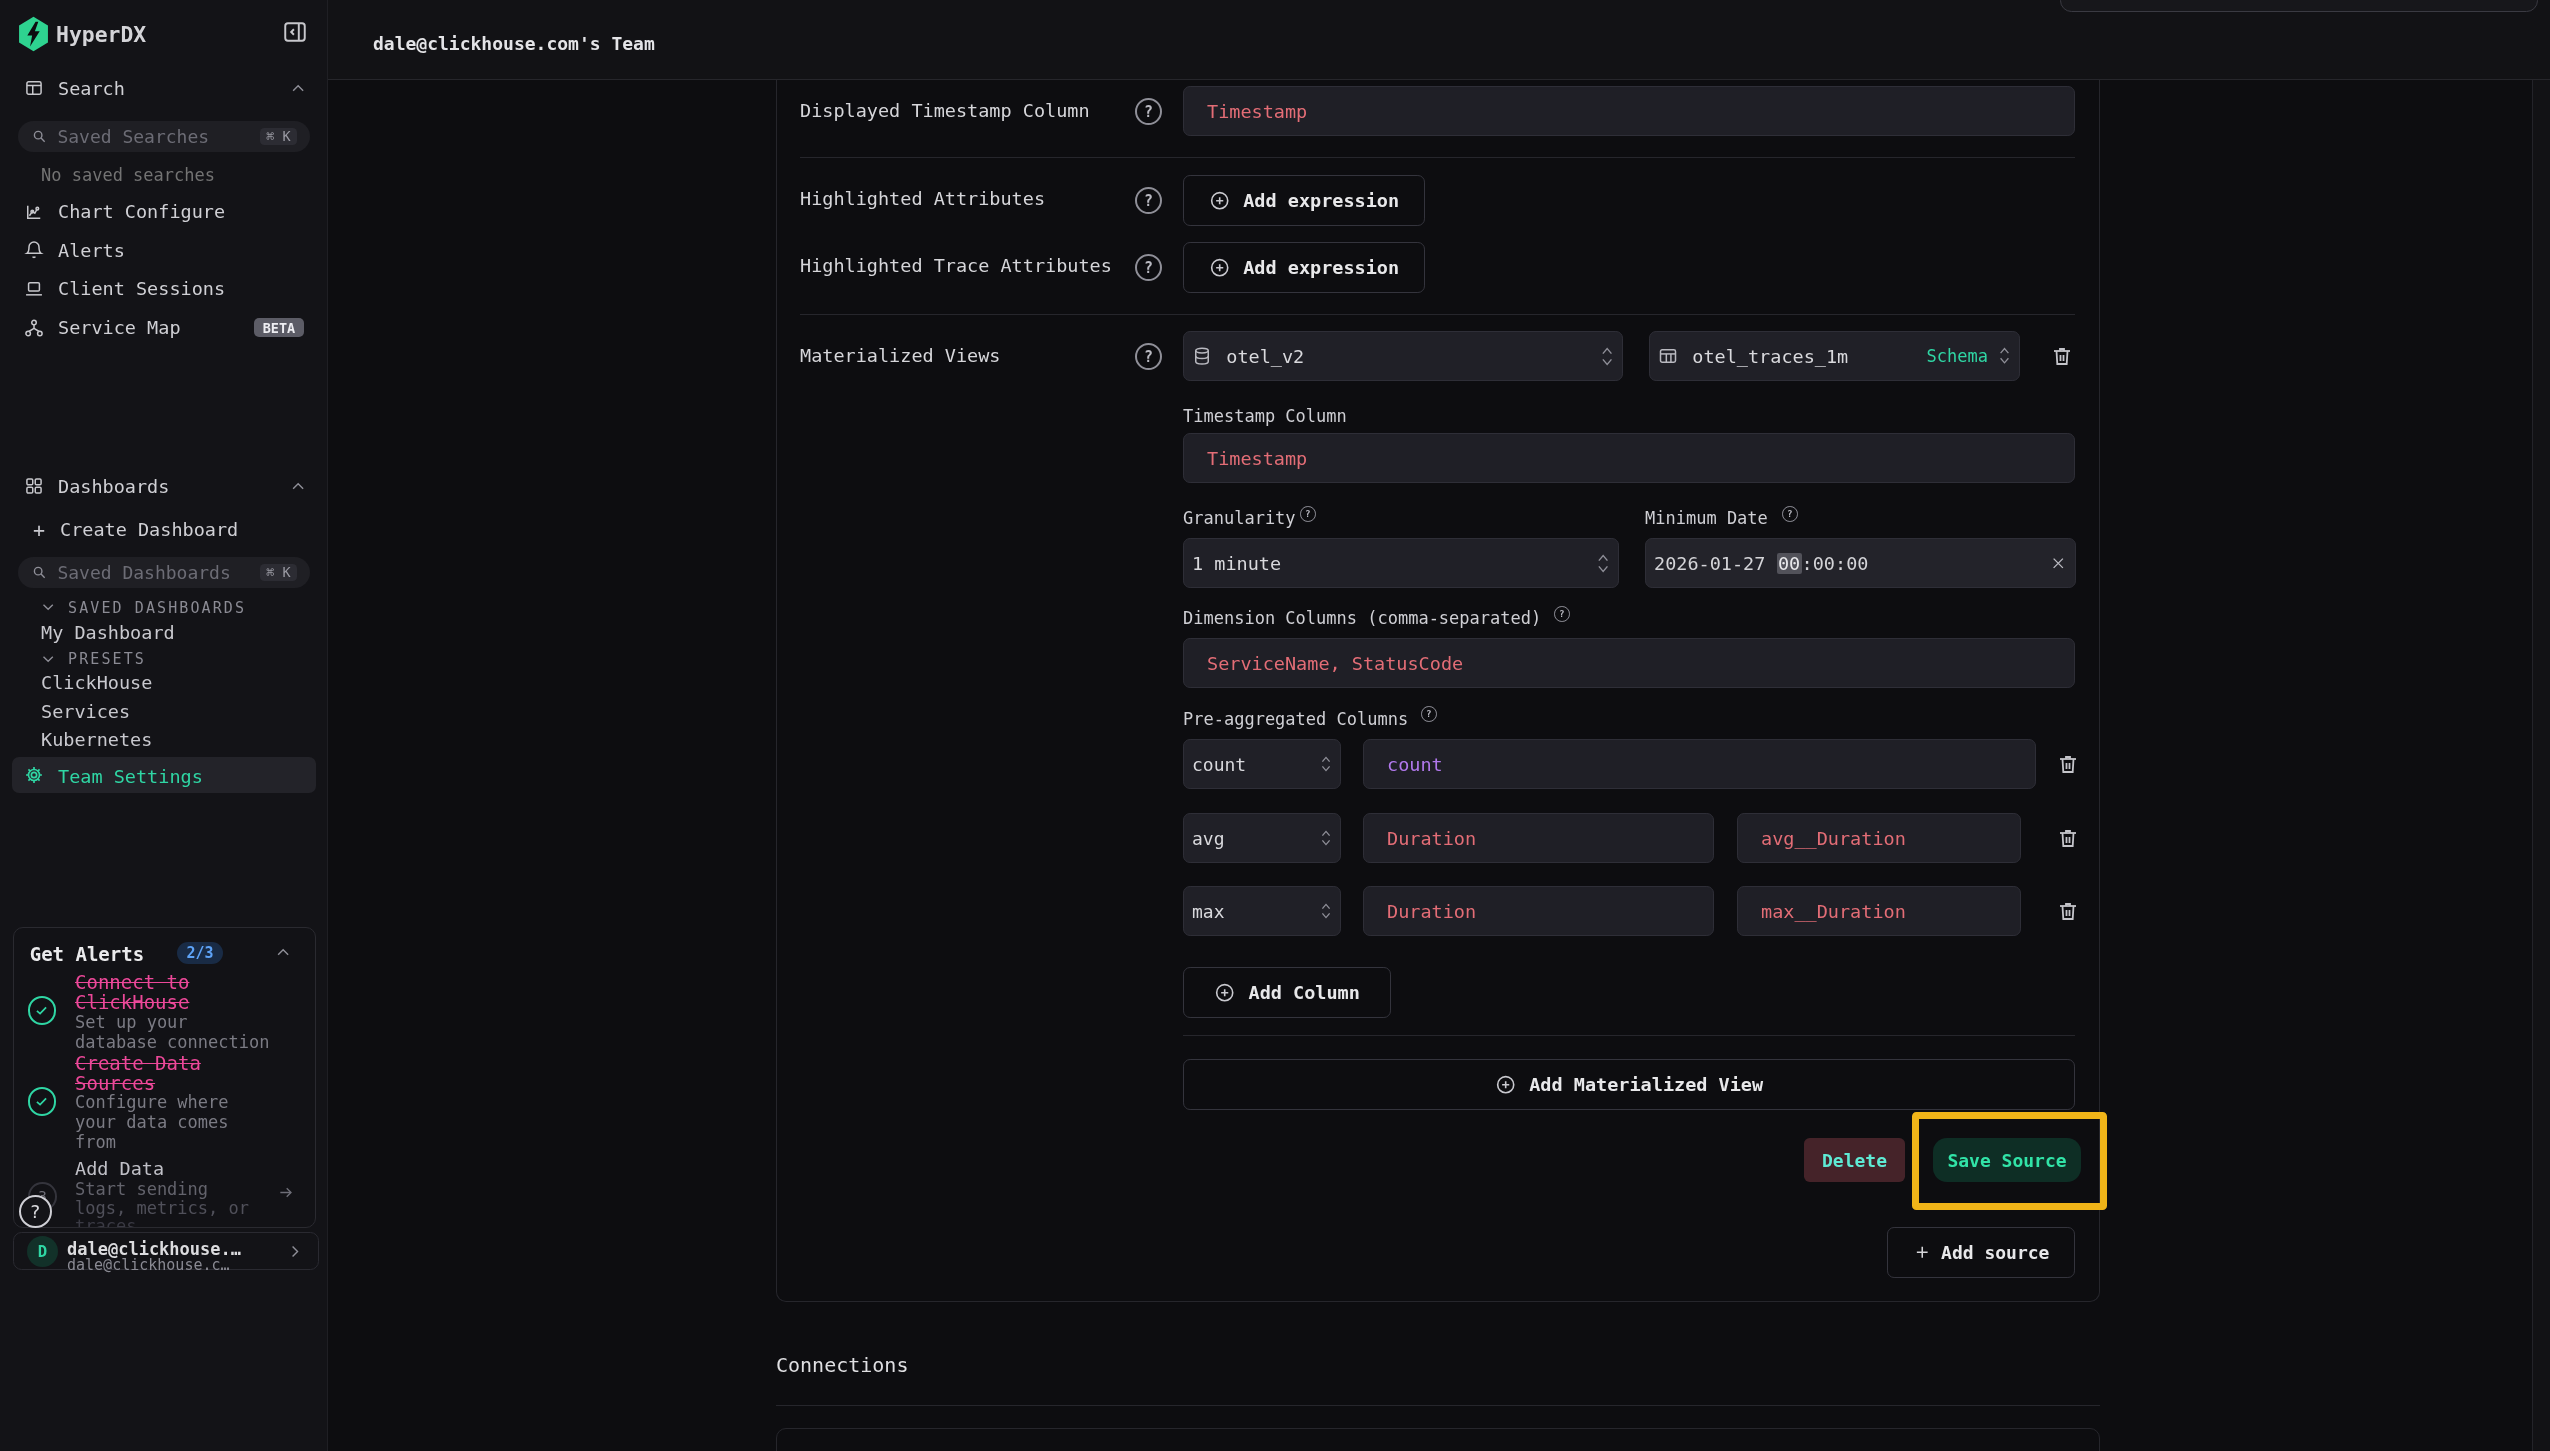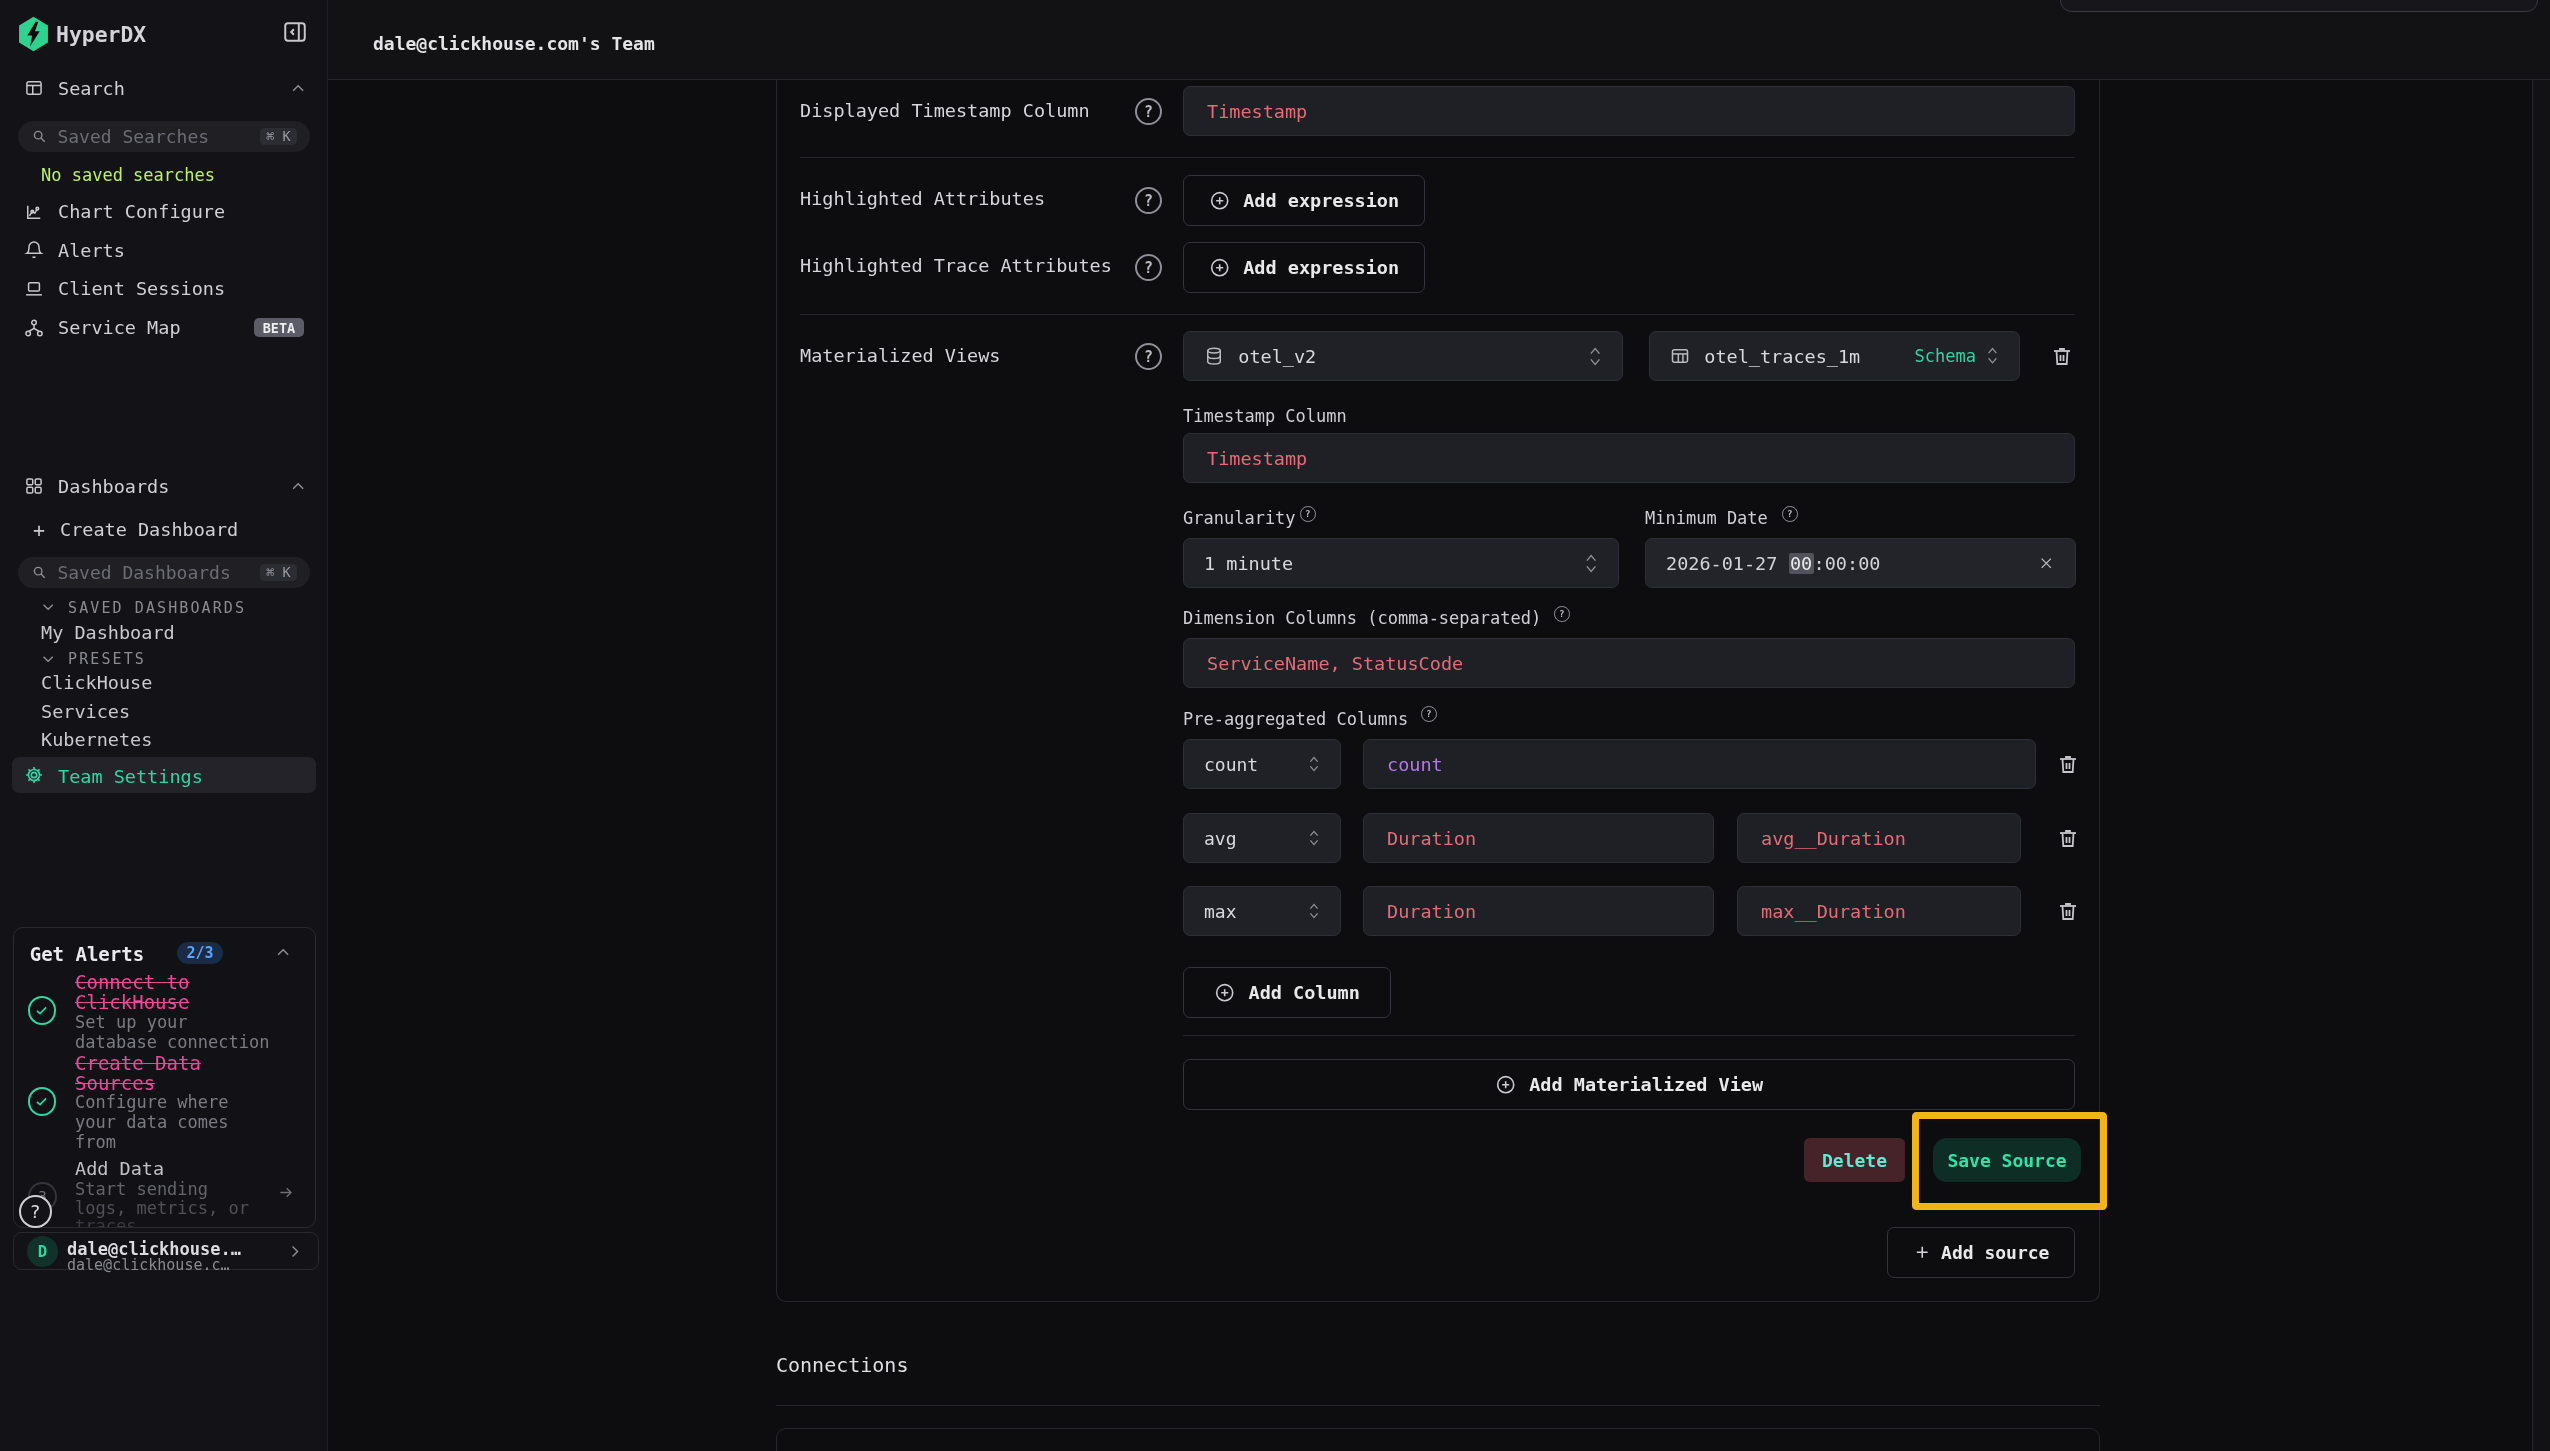--- a/index.html
+++ b/index.html
@@ -56,21 +56,21 @@
 
   .lbl    { font-size:18.5px; color:#d6d6da; line-height:1; }
   .lbl-sm { font-size:17px; color:#cfcfd4; line-height:1; }
   .qmark { width:27px; height:27px; border:2.1px solid #8f8f98; border-radius:50%; color:#b9b9c1;
            display:flex; align-items:center; justify-content:center; font-size:15px; font-weight:bold; }
   .qmark-sm { width:15.7px; height:15.7px; border:1.4px solid #8f8f98; border-radius:50%; color:#b9b9c1;
               display:flex; align-items:center; justify-content:center; font-size:9.3px; font-weight:bold; }
   .input { background:#1f1f26; border:0.7px solid #2e2e37; border-radius:7.1px;
            display:flex; align-items:center; padding:0 23px; font-size:18.5px; }
   .select { background:#202027; border:0.7px solid #2e2e37; border-radius:7.1px;
-            display:flex; align-items:center; padding:0 20px; font-size:18.5px; color:#d9d9dd; }
+            display:flex; align-items:center; padding:0 8px; font-size:18.5px; color:#d9d9dd; }
   .btn { border:1.4px solid #34343d; border-radius:7.1px; background:transparent; color:#e8e8ea;
          display:flex; align-items:center; justify-content:center; gap:13px; font-size:18.5px; font-weight:bold; }
   .red    { color:#e36d76; }
   .purple { color:#b178ec; }
   .seg-hl { background:#52525a; border-radius:2.1px; padding:0 1.4px; color:#e9e9ec; }
   .grow { flex:1; }
   #btn-delete { background:#452329; color:#5eead4; border-radius:5.7px; font-size:18px; font-weight:bold;
                 display:flex; align-items:center; justify-content:center; }
   #btn-save { background:#0e2e25; color:#31e3a7; border-radius:14px; font-size:18px; font-weight:bold;
               display:flex; align-items:center; justify-content:center; }
@@ -115,21 +115,21 @@
   <div class="abs pill" style="left:18px;top:121px;width:292px;height:31px">
     <span style="color:#8f8f98">
       <svg width="16.4" height="16.4" viewBox="0 0 24 24" fill="none" stroke="currentColor" stroke-width="2">
           <circle cx="10.5" cy="10.5" r="5.5"></circle>
           <line x1="14.7" y1="14.7" x2="20" y2="20"></line>
         </svg>
     </span>
     <span class="ph nowrap">Saved Searches</span>
     <span class="kbd nowrap">⌘ K</span>
   </div>
-  <div class="abs nowrap" style="left:41px;top:165px;font-size:17px;color:#bef264">No saved searches</div>
+  <div class="abs nowrap" style="left:41px;top:165px;font-size:17px;color:#737373">No saved searches</div>
 
   <span class="abs icon" style="left:24px;top:202px">
     <svg width="20" height="20" viewBox="0 0 24 24" fill="none" stroke="currentColor" stroke-width="1.8">
         <path d="M4.5 4.5 v15 h15"></path>
         <path d="M6.5 16.5 L10 11.5 L13 13.5 L16 8"></path>
         <circle cx="10" cy="11.5" r="1.6"></circle>
         <circle cx="16" cy="8" r="1.6"></circle>
       </svg>
   </span>
   <div class="abs side-label nowrap" style="left:58px;top:203px">Chart Configure</div>

